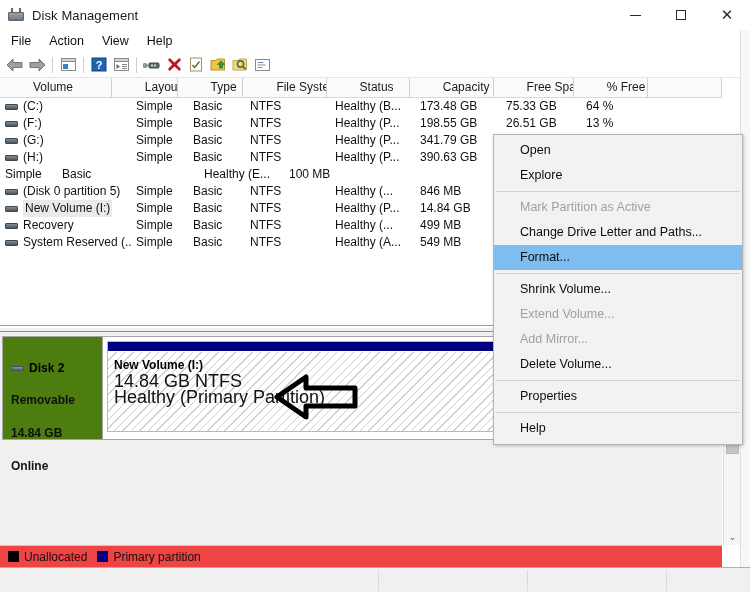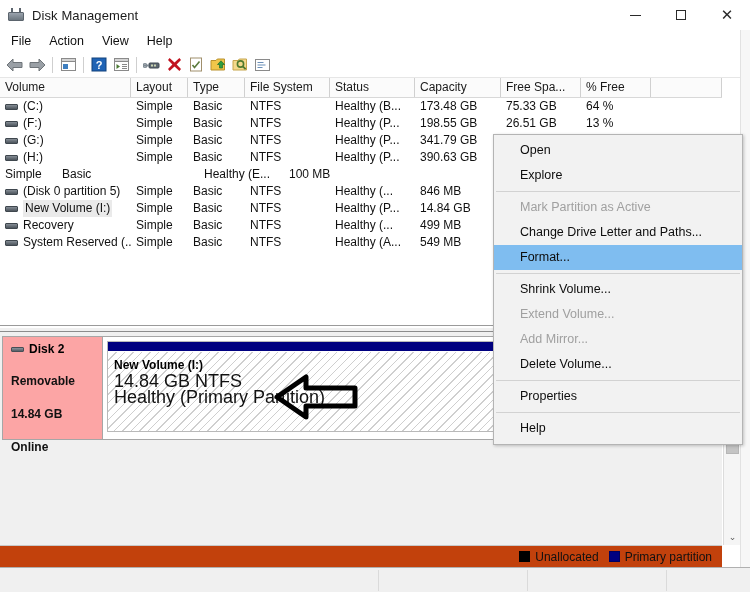--- a/index.html
+++ b/index.html
@@ -82,20 +82,21 @@
   }
   .colhdr {
     display: flex; height: 20px; background: #fbfbfb;
     border-bottom: 1px solid #d8d8d8;
   }
   .colhdr .ch {
     border-right: 1px solid #d0d0d0;
     font-size: 12px; color: #1a1a1a; line-height: 19px;
     padding-left: 5px; overflow: hidden; white-space: nowrap;
     background: #fbfbfb;
+    margin-left: 28px;
   }
   .rows { background: #ffffff; }
   .vrow { display: flex; height: 17px; line-height: 17px; font-size: 12px; color: #111; }
   .vrow .cell { overflow: hidden; white-space: nowrap; padding-left: 5px; }
   .vol-cell { display: flex; align-items: center; }
   .vol-ico {
     width: 13px; height: 6px; margin-right: 5px; flex: 0 0 auto;
     background: linear-gradient(#858d95, #4c545c);
     border: 1px solid #3f474e; border-radius: 1px;
   }
@@ -122,22 +123,22 @@
   .diskpane {
     position: absolute; left: 0; top: 332px; width: 722px; height: 213px;
     background: #f0f0f0; overflow: hidden;
   }
   .diskrow {
     position: absolute; left: 2px; top: 4px; width: 544px; height: 104px;
     background: #ffffff; border: 1px solid #a6a6a6;
     display: flex;
   }
   .disk-info {
-    width: 100px; flex: 0 0 auto; background: #fca5a5;
-    border-right: 1px solid #a6a6a6; padding: 5px 0 0 8px;
+    width: 100px; flex: 0 0 auto; background: #4d7c0f;
+    border-right: 1px solid #a6a6a6; padding: 24px 0 0 8px;
   }
   .disk-title { display: flex; align-items: center; font-weight: bold; font-size: 12px; color: #000; }
   .disk-title .d-ico {
     width: 13px; height: 5px; margin-right: 5px;
     background: linear-gradient(#8c949c, #555d65); border: 1px solid #474f56; border-radius: 1px;
   }
   .disk-meta { font-size: 12px; color: #111; line-height: 15px; margin-top: 18px; font-weight: bold; }
 
   .part-wrap { flex: 1 1 auto; padding: 4px 5px 5px 4px; position: relative; }
   .partition {
@@ -152,22 +153,22 @@
     padding: 5px 0 0 6px;
   }
   .part-l1 { font-weight: bold; font-size: 12px; color: #000; line-height: 16px; }
   .part-l2, .part-l3 { font-size: 18px; color: #111; line-height: 16px; }
 
   .anno-arrow { position: absolute; left: 274px; top: 42px; }
 
   
   .legend {
     position: absolute; left: 0; top: 545px; width: 722px; height: 22px;
-    background: #c2410c; border-top: 1px solid #c8c8c8;
-    display: flex; align-items: center; padding-left: 8px; justify-content: flex-end;
+    background: #ef4444; border-top: 1px solid #c8c8c8;
+    display: flex; align-items: center; padding-left: 8px;
   }
   .lg-item { display: flex; align-items: center; margin-right: 10px; font-size: 12px; color: #111; }
   .lg-sw { width: 11px; height: 11px; margin-right: 5px; border: 1px solid rgba(0,0,0,.25); }
   .lg-sw.unalloc { background: #000000; }
   .lg-sw.primary { background: #000080; }
 
   
   .statusbar {
     position: absolute; left: 0; top: 567px; width: 750px; height: 25px;
     background: #f0f0f0; border-top: 1px solid #b0b0b0;

